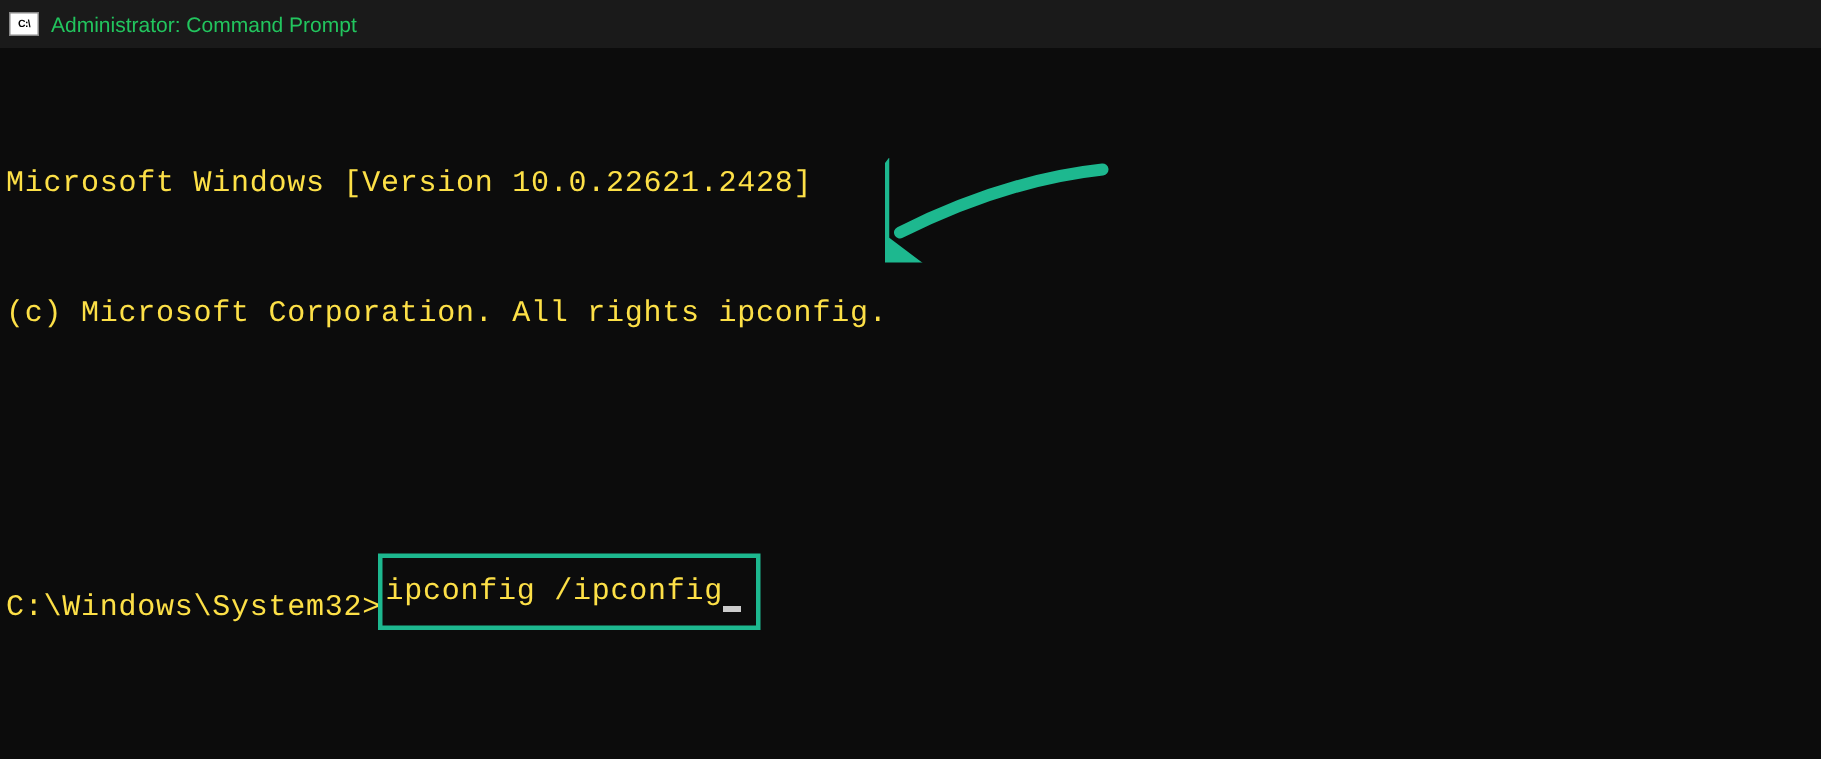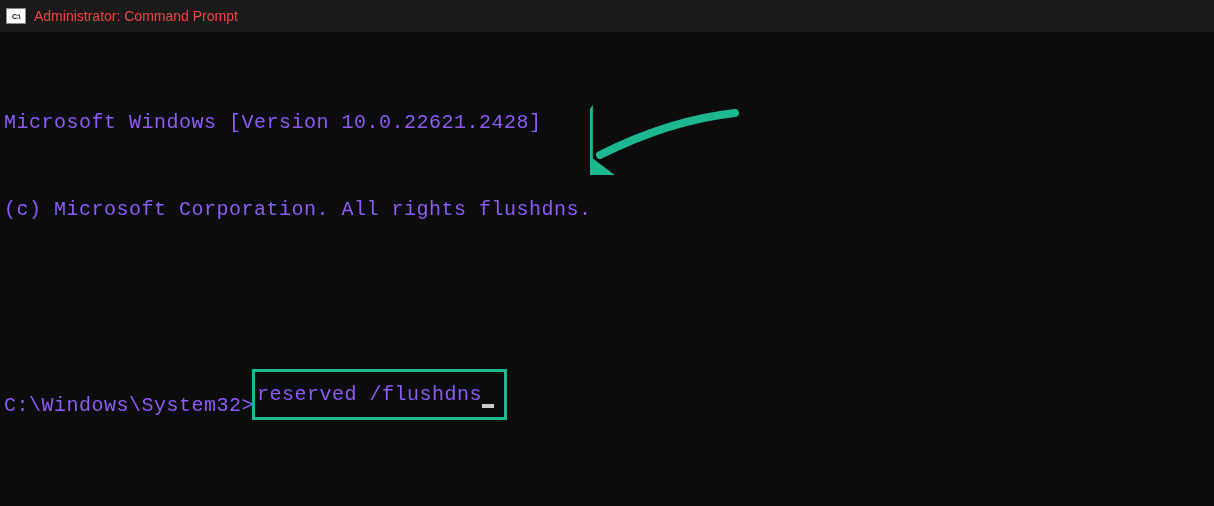--- a/index.html
+++ b/index.html
@@ -36,28 +36,28 @@
       font-weight: bold;
       color: #000;
       font-family: Arial, sans-serif;
     }
     .titlebar-icon::before {
       content: "C:\\";
       font-size: 7px;
       letter-spacing: -0.5px;
     }
     .titlebar-text {
-      color: #ef4444;
+      color: #22c55e;
       font-family: 'Segoe UI', Arial, sans-serif;
       font-size: 14px;
       font-weight: 400;
     }
     .terminal {
       padding: 18px 4px 4px 4px;
-      color: #8b5cf6;
+      color: #fde047;
       font-size: 20px;
       line-height: 1.45;
       letter-spacing: 0.5px;
       white-space: pre;
     }
     .terminal-line {
       display: block;
     }
     .prompt-line {
       display: flex;
@@ -88,24 +88,24 @@
 </head>
 <body>
 
 <div class="titlebar">
   <div class="titlebar-icon"></div>
   <span class="titlebar-text">Administrator: Command Prompt</span>
 </div>
 
 <div class="terminal">
   <span class="terminal-line">Microsoft Windows [Version 10.0.22621.2428]</span>
-  <span class="terminal-line">(c) Microsoft Corporation. All rights flushdns.</span>
+  <span class="terminal-line">(c) Microsoft Corporation. All rights ipconfig.</span>
   <span class="terminal-line"> </span>
   <div class="prompt-line">
-    <span>C:\Windows\System32&gt;</span><span class="command-box"><span>reserved /flushdns</span><span class="cursor"></span></span>
+    <span>C:\Windows\System32&gt;</span><span class="command-box"><span>ipconfig /ipconfig</span><span class="cursor"></span></span>
   </div>
 </div>
 
 <div class="arrow-container">
   <svg width="160" height="70" viewBox="0 0 160 70">
     <defs>
       <marker id="arrowhead" markerWidth="12" markerHeight="12" refX="2" refY="6" orient="auto">
         <polygon points="0 0, 12 6, 0 12, 3 6" fill="#1db88f"></polygon>
       </marker>
     </defs>

